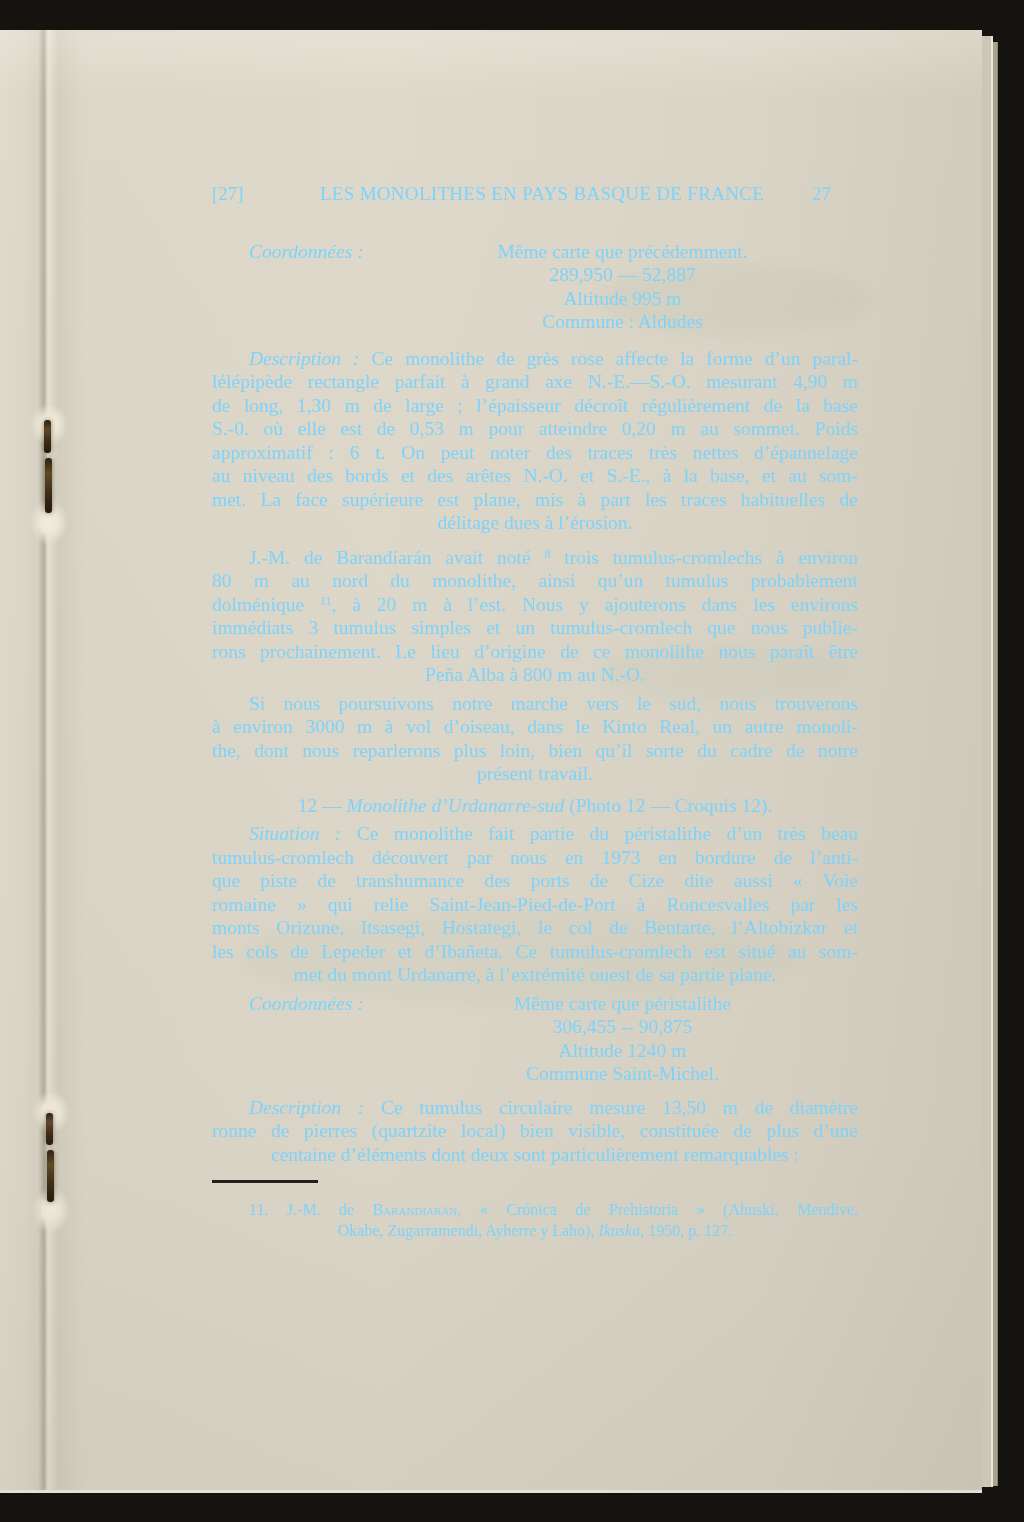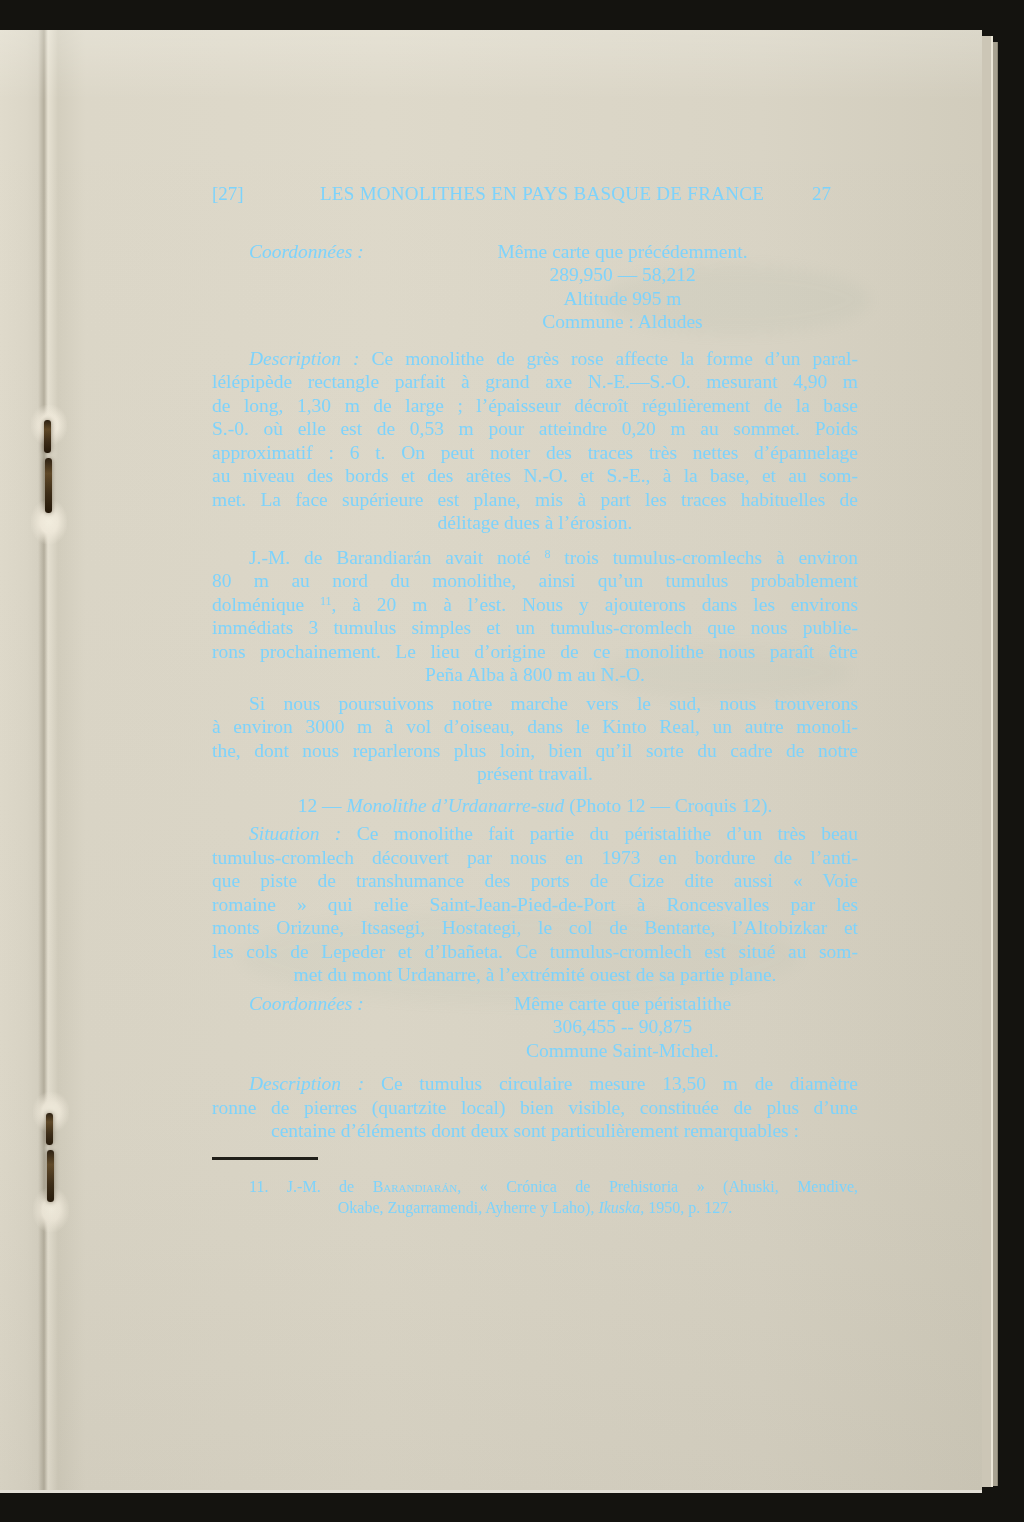--- a/index.html
+++ b/index.html
@@ -100,21 +100,21 @@
       <span class="hl">[27]</span>
       <span class="ht">LES MONOLITHES EN PAYS BASQUE DE FRANCE</span>
       <span class="hp">27</span>
     </div>
 
     <div>
         <div class="block coords b-coords1">
           <div class="coords-label">Coordonnées :</div>
           <div class="coords-vals">
             <div class="line"><span>Même carte que précédemment.</span></div>
-            <div class="line"><span>289,950 — 58,212</span></div>
+            <div class="line"><span>289,950 — 52,887</span></div>
             <div class="line"><span>Altitude 995 m</span></div>
             <div class="line"><span>Commune : Aldudes</span></div>
           </div>
         </div>
         <div class="block para b-desc1">
           <div class="line just"><span class="it">Description : </span><span>Ce monolithe de grès rose affecte la forme d’un paral-</span></div>
           <div class="line just"><span>lélépipède rectangle parfait à grand axe N.-E.—S.-O. mesurant 4,90 m</span></div>
           <div class="line just"><span>de long, 1,30 m de large ; l’épaisseur décroît régulièrement de la base</span></div>
           <div class="line just"><span>S.-0. où elle est de 0,53 m pour atteindre 0,20 m au sommet. Poids</span></div>
           <div class="line just"><span>approximatif : 6 t. On peut noter des traces très nettes d’épannelage</span></div>
@@ -146,20 +146,21 @@
           <div class="line just"><span>romaine » qui relie Saint-Jean-Pied-de-Port à Roncesvalles par les</span></div>
           <div class="line just"><span>monts Orizune, Itsasegi, Hostategi, le col de Bentarte, l’Altobizkar et</span></div>
           <div class="line just"><span>les cols de Lepeder et d’Ibañeta. Ce tumulus-cromlech est situé au som-</span></div>
           <div class="line"><span>met du mont Urdanarre, à l’extrémité ouest de sa partie plane.</span></div>
         </div>
         <div class="block coords b-coords2">
           <div class="coords-label">Coordonnées :</div>
           <div class="coords-vals">
             <div class="line"><span>Même carte que péristalithe</span></div>
             <div class="line"><span>306,455 -- 90,875</span></div>
+            <div class="line"><span>Altitude 1240 m</span></div>
             <div class="line"><span>Commune Saint-Michel.</span></div>
           </div>
         </div>
         <div class="block para b-desc2">
           <div class="line just"><span class="it">Description : </span><span>Ce tumulus circulaire mesure 13,50 m de diamètre</span></div>
           <div class="line just"><span>ronne de pierres (quartzite local) bien visible, constituée de plus d’une</span></div>
           <div class="line"><span>centaine d’éléments dont deux sont particulièrement remarquables :</span></div>
         </div>
       </div>
 

